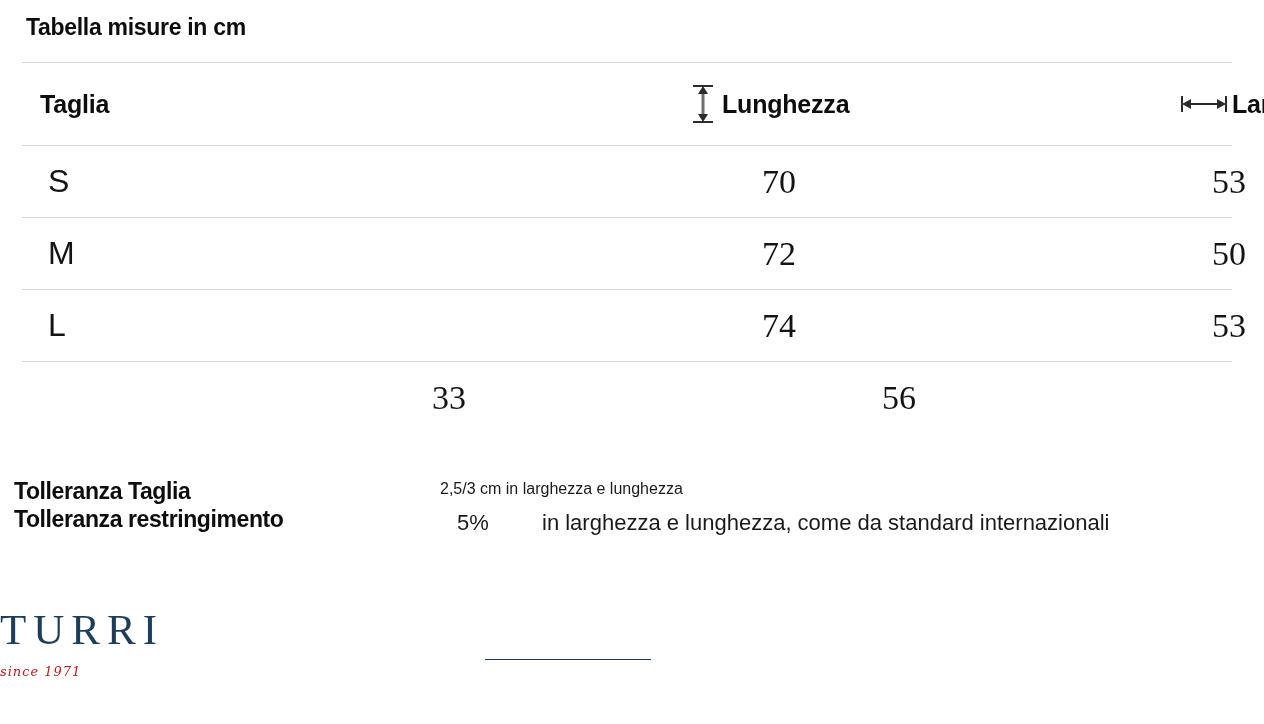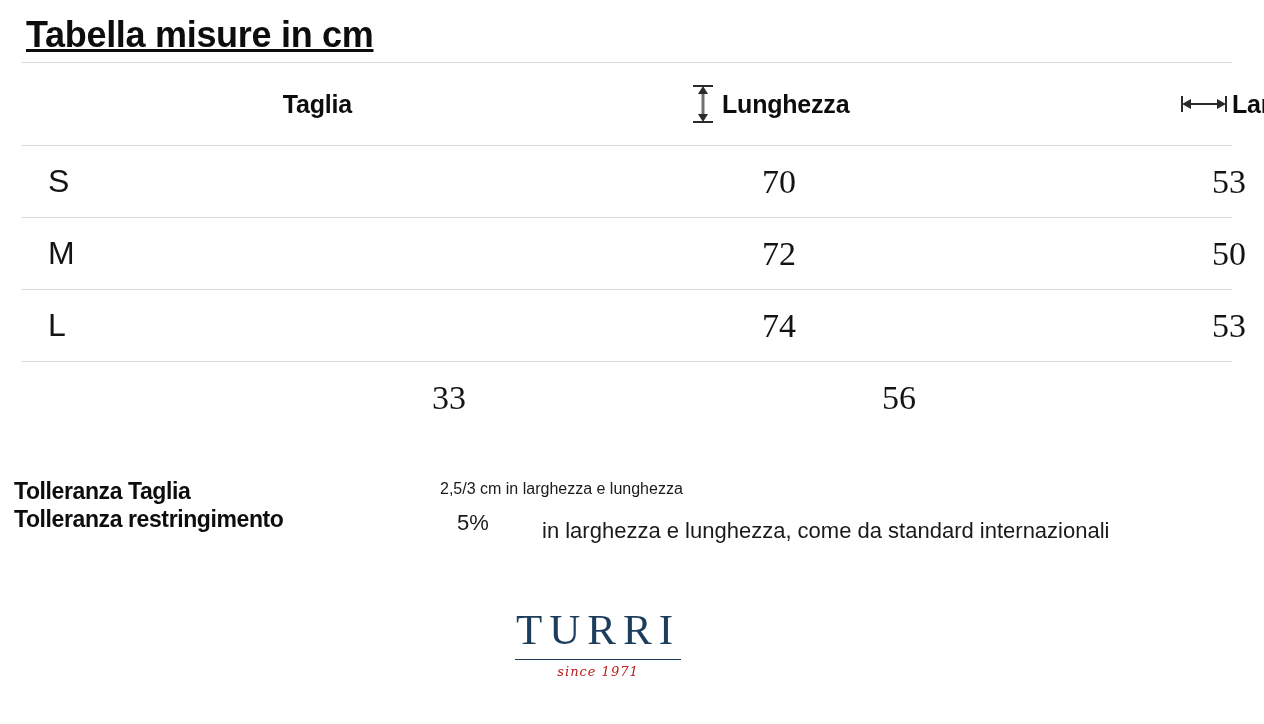--- a/index.html
+++ b/index.html
@@ -21,46 +21,44 @@
     width: 1264px;
     height: 724px;
     box-sizing: border-box;
   }
 
   
   .title {
     position: absolute;
     left: 26px;
     top: 14px;
-    font-size: 36px;
+    font-size: 23px;
     font-weight: bold;
     letter-spacing: -0.3px;
     color: #0d0d0d;
     white-space: nowrap;
-    text-decoration: underline;
   }
 
   
   .table {
     position: absolute;
     left: 22px;
     top: 62px;
     width: 1210px;
   }
   .row {
     display: flex;
     align-items: center;
     border-top: 1px solid #d8d8d8;
     box-sizing: border-box;
   }
   .row.header-row {
     height: 84px;
     border-top: 1px solid #d8d8d8;
     border-bottom: 1px solid #d8d8d8;
-    text-align: right;
   }
   .row.data-row {
     height: 72px;
     border-top: none;
     border-bottom: 1px solid #d8d8d8;
   }
   .row.data-row.last {
     border-bottom: none;
   }
 
@@ -171,31 +169,28 @@
     color: #1a1a1a;
     white-space: nowrap;
   }
   .tol-val-2-text {
     position: absolute;
     left: 528px;
     top: 32px;
     font-size: 22px;
     color: #1a1a1a;
     white-space: nowrap;
-    margin-top: 8px;
   }
 
   
   .logo {
     position: absolute;
     left: 0;
     top: 608px;
     width: 1136px;
-    text-align: center;
-    margin-left: 30px;
   }
   .logo-word {
     font-family: "Liberation Serif", serif;
     font-size: 43px;
     letter-spacing: 7px;
     color: #1d3d5c;
     line-height: 1;
   }
   .logo-rule {
     width: 166px;

